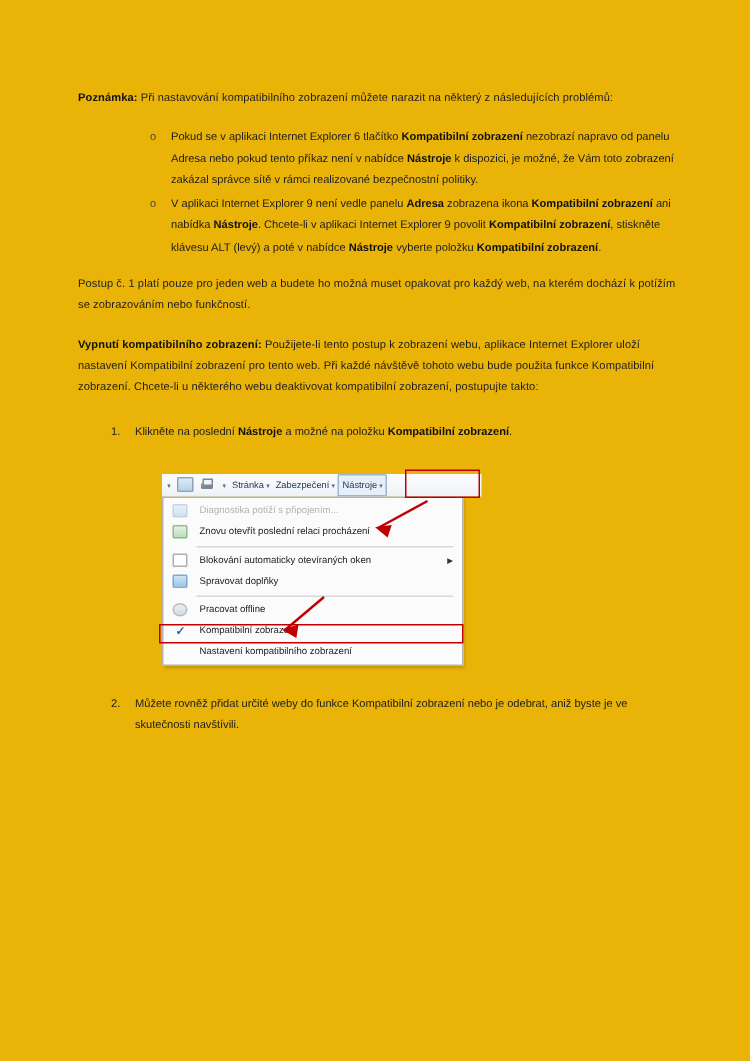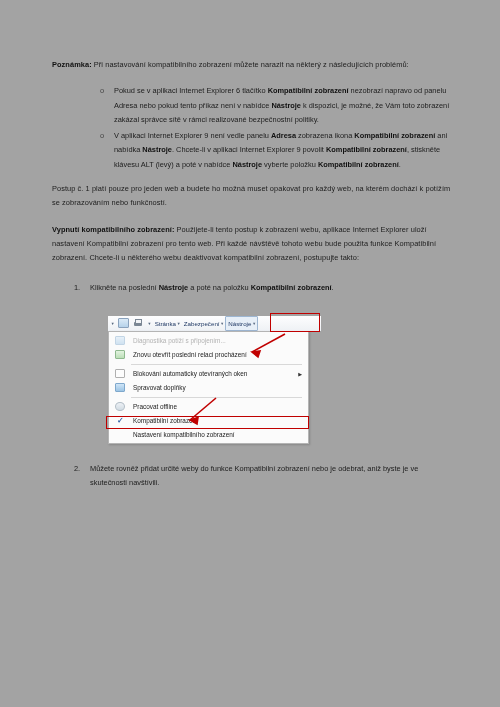--- a/index.html
+++ b/index.html
@@ -13,21 +13,21 @@
     font-family: "Liberation Sans", sans-serif;
     color: #1a1a1a;
     overflow: hidden;
     position: relative;
   }
   .page {
     position: absolute;
     left: 0; top: 0;
     width: 500px;
     height: 707px;
-    background: #a3a3a3;
+    background: #eab308;
     box-sizing: border-box;
   }
   .content {
     position: absolute;
     left: 52px;
     top: 58px;
     width: 400px;
   }
 
   p.para {
@@ -239,21 +239,21 @@
       </li>
     </ul>
 
     <p class="para" style="">Postup č. 1 platí pouze pro jeden web a budete ho možná muset opakovat pro každý web, na kterém dochází k potížím se zobrazováním nebo funkčností.</p>
 
     <p class="para" style="margin-top:12px"><strong>Vypnutí kompatibilního zobrazení:</strong><span> Použijete-li tento postup k zobrazení webu, aplikace Internet Explorer uloží nastavení Kompatibilní zobrazení pro tento web. Při každé návštěvě tohoto webu bude použita funkce Kompatibilní zobrazení. Chcete-li u některého webu deaktivovat kompatibilní zobrazení, postupujte takto:</span></p>
 
     <ol class="steps" style="margin-top:16px">
       <li>
         <span class="num">1.</span>
-        <span class="rich"><span>Klikněte na poslední </span><strong>Nástroje</strong><span> a poté na položku </span><strong>Kompatibilní zobrazení</strong><span>.</span></span>
+        <span class="rich"><span>Klikněte na poslední </span><strong>Nástroje</strong><span> a možné na položku </span><strong>Kompatibilní zobrazení</strong><span>.</span></span>
       </li>
     </ol>
 
     <div class="shot">
 
       <div class="toolbar">
         <span class="tb-item">
             <span class="tb-caret">▾</span>
           </span>
         <span class="tb-item">

